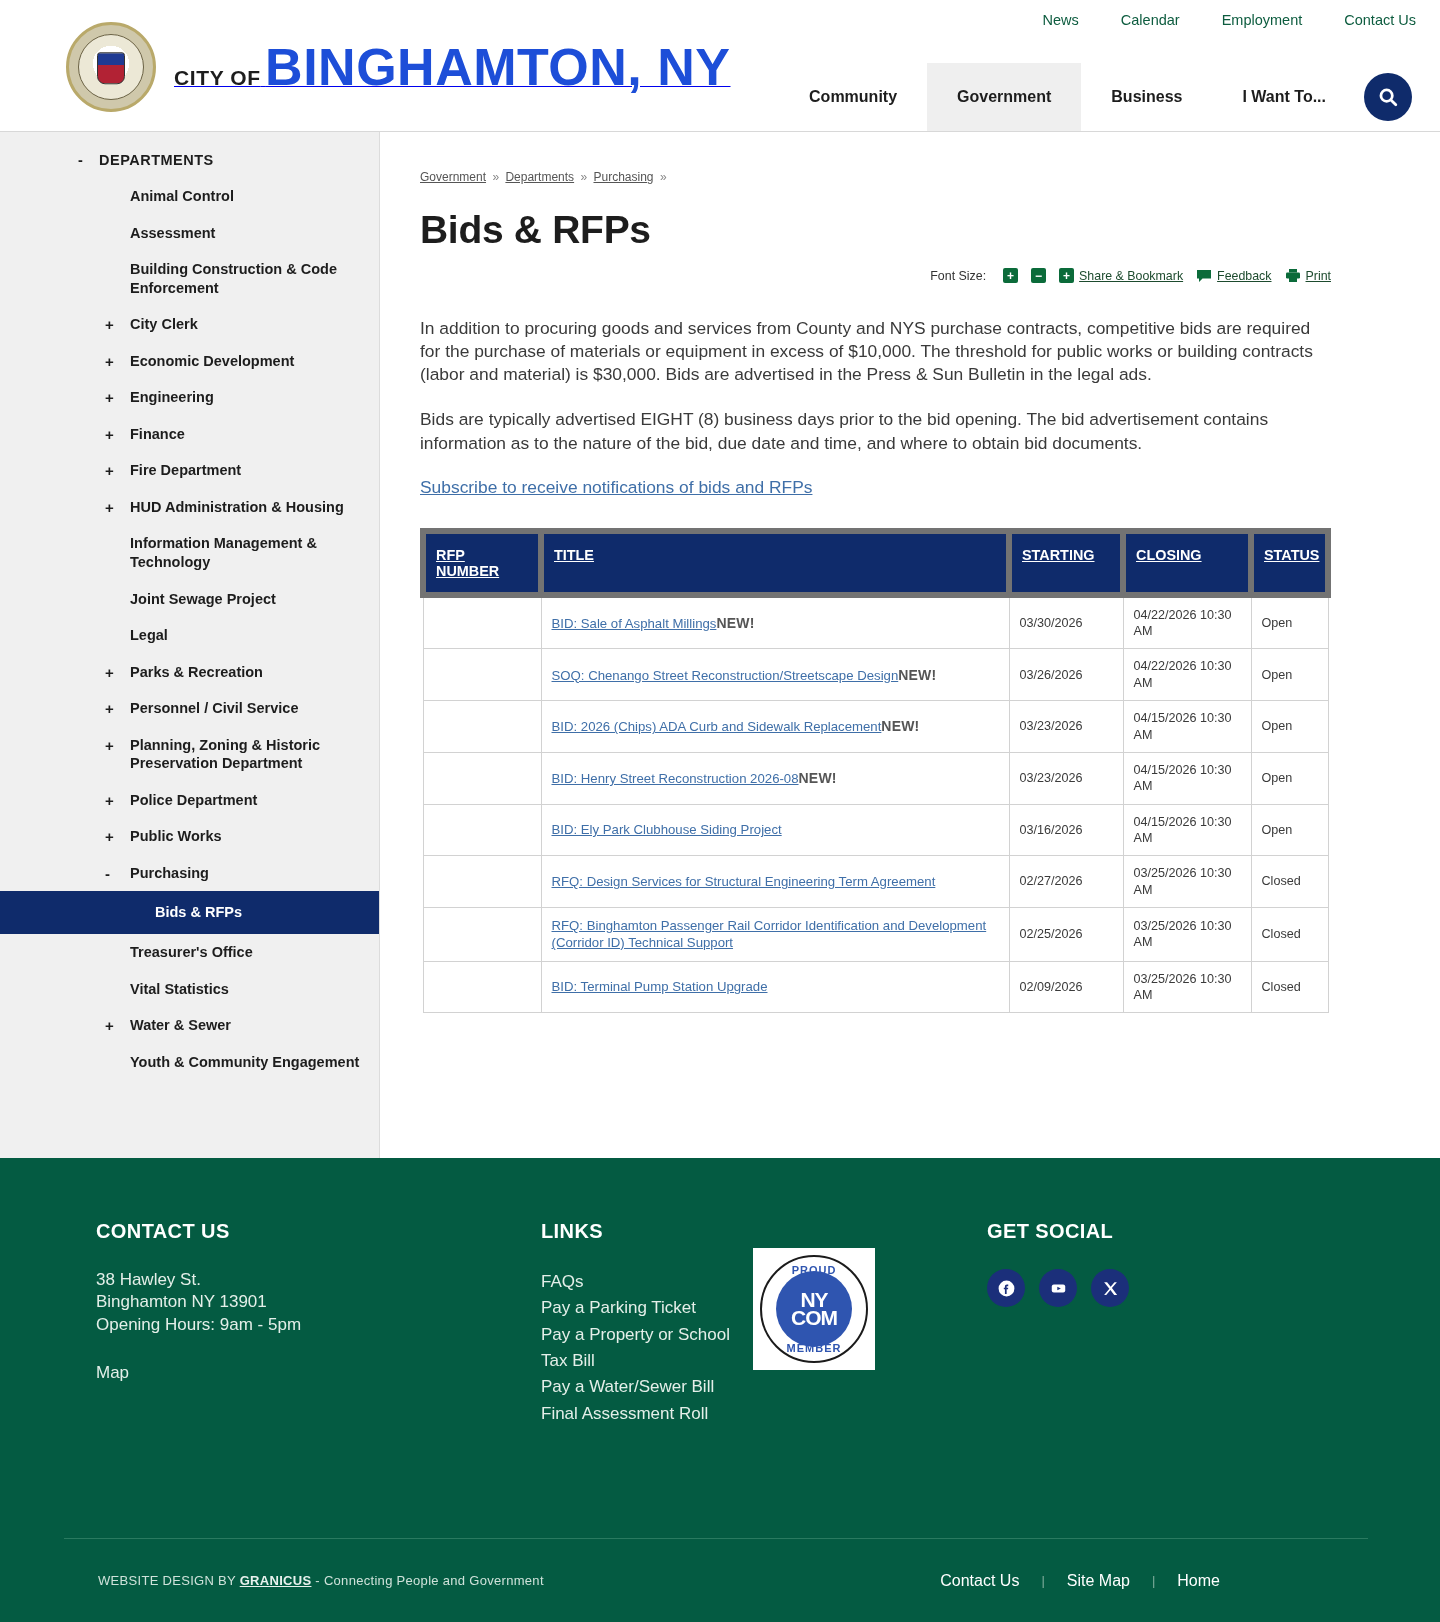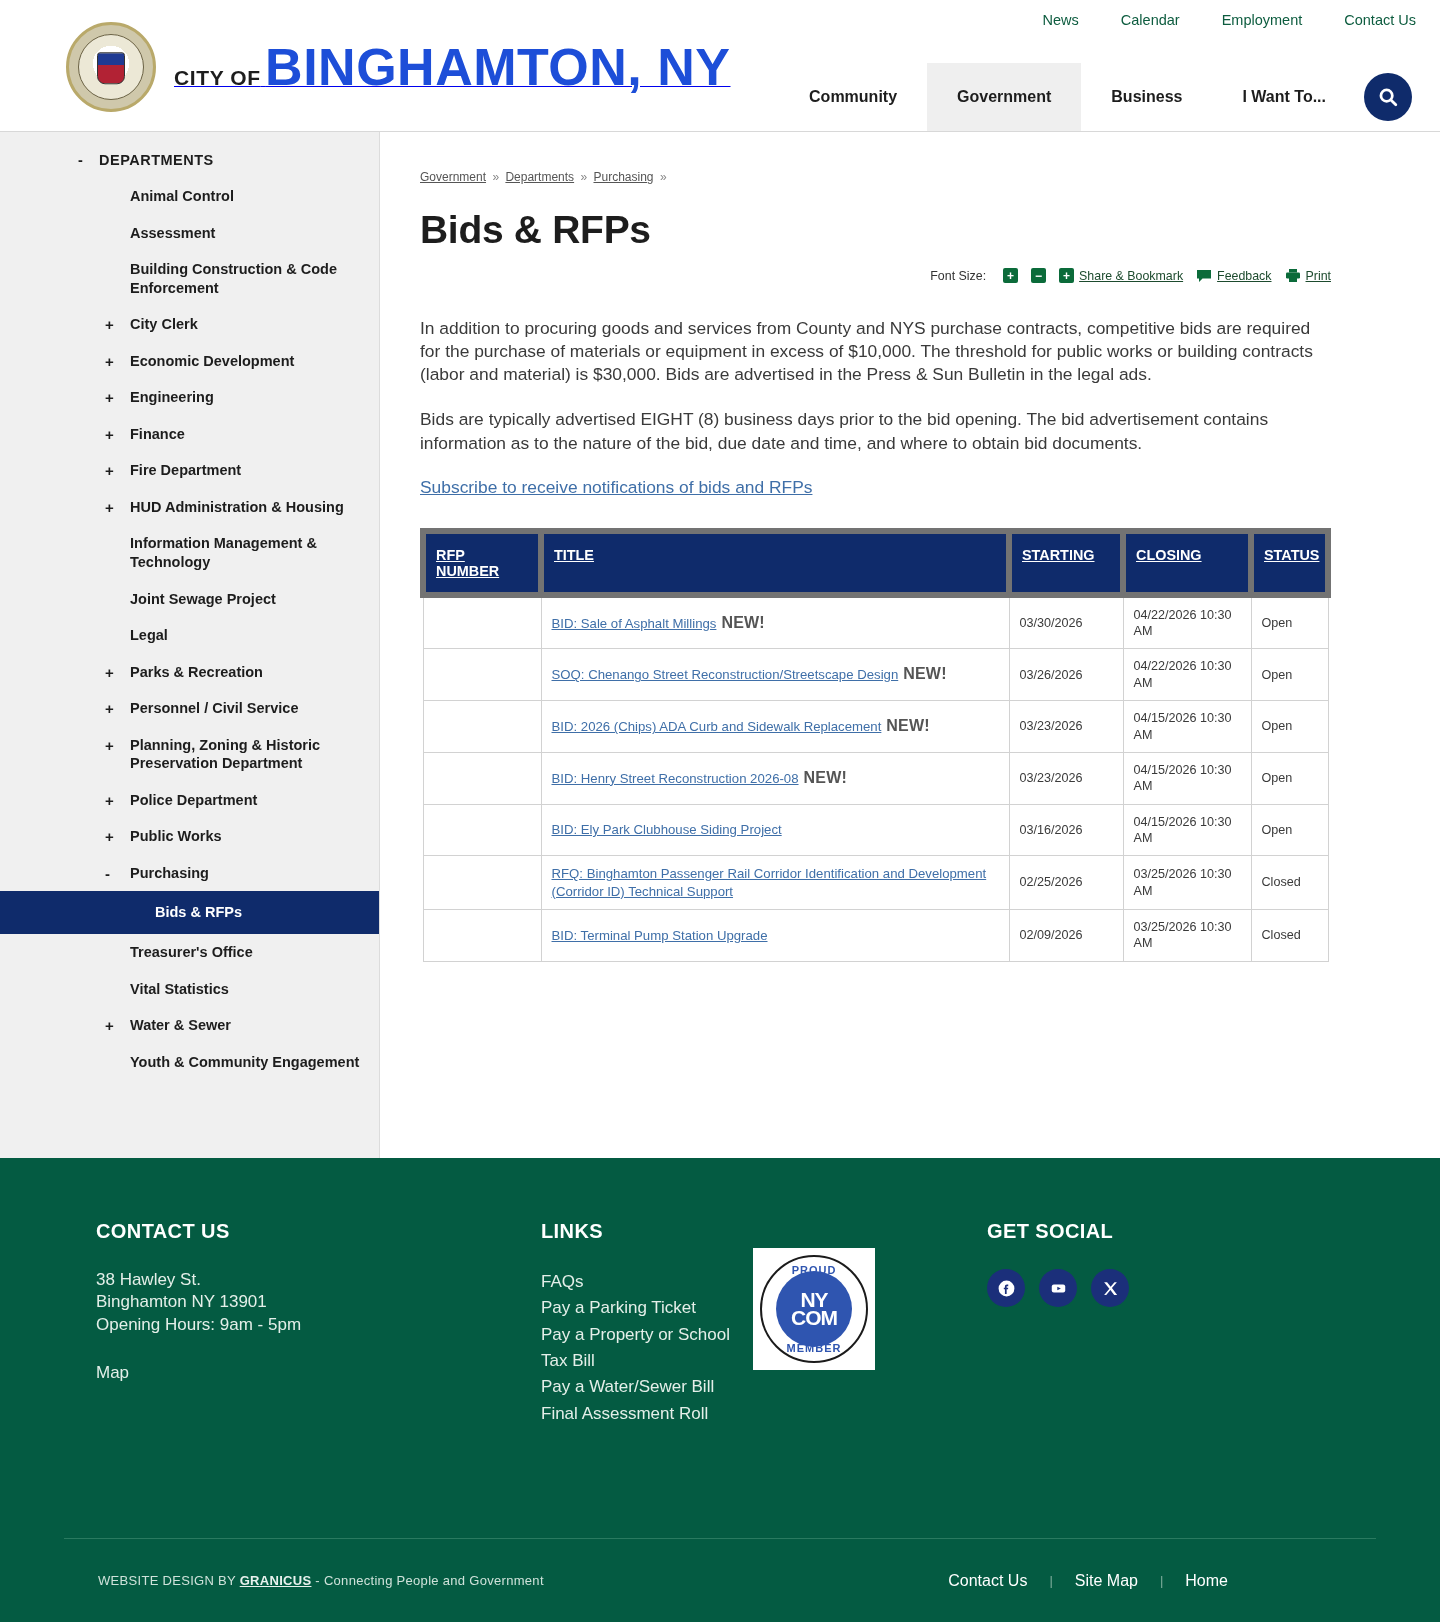--- a/index.html
+++ b/index.html
@@ -251,25 +251,24 @@
   table.bids thead th span { text-decoration:underline; cursor:pointer; }
   table.bids tbody td {
     border:1px solid #d2d2d2;
     padding:9px 10px;
     vertical-align:middle;
     color:#3a3a3a;
     line-height:1.3;
   }
   td.c-title a { color:#3f6fa8; text-decoration:underline; font-size:13.2px; }
   td.c-title .new {
-    font-size:16px;
+    font-size:14px;
     font-weight:bold;
     color:#555;
     letter-spacing:.2px;
-    margin-left:5px;
     white-space:nowrap;
   }
   .col-num { width:118px; }
   .col-title { width:468px; }
   .col-start { width:114px; }
   .col-close { width:128px; }
   .col-status { width:77px; }
 
   
   .footer {
@@ -354,21 +353,21 @@
     border-radius:50%;
     background:#1b2f7a;
     color:#fff;
     display:flex;
     align-items:center;
     justify-content:center;
     cursor:pointer;
   }
   .footer-bottom {
     position:absolute;
-    left:0; right:0; bottom:0;
+    left:0; right:8px; bottom:0;
     height:84px;
     border-top:1px solid #2a7a60;
     margin:0 64px;
     display:flex;
     align-items:center;
     justify-content:space-between;
     font-size:13px;
     color:#cfe2da;
   }
   .footer-bottom .design { letter-spacing:.3px; padding-left:34px; }
@@ -595,20 +594,27 @@
           </tr>
           <tr>
             <td></td>
             <td class="c-title"><a href="#">BID: Ely Park Clubhouse Siding Project</a></td>
             <td>03/16/2026</td>
             <td>04/15/2026 10:30 AM</td>
             <td>Open</td>
           </tr>
           <tr>
             <td></td>
+            <td class="c-title"><a href="#">RFQ: Design Services for Structural Engineering Term Agreement</a></td>
+            <td>02/27/2026</td>
+            <td>03/25/2026 10:30 AM</td>
+            <td>Closed</td>
+          </tr>
+          <tr>
+            <td></td>
             <td class="c-title"><a href="#">RFQ: Binghamton Passenger Rail Corridor Identification and Development (Corridor ID) Technical Support</a></td>
             <td>02/25/2026</td>
             <td>03/25/2026 10:30 AM</td>
             <td>Closed</td>
           </tr>
           <tr>
             <td></td>
             <td class="c-title"><a href="#">BID: Terminal Pump Station Upgrade</a></td>
             <td>02/09/2026</td>
             <td>03/25/2026 10:30 AM</td>

